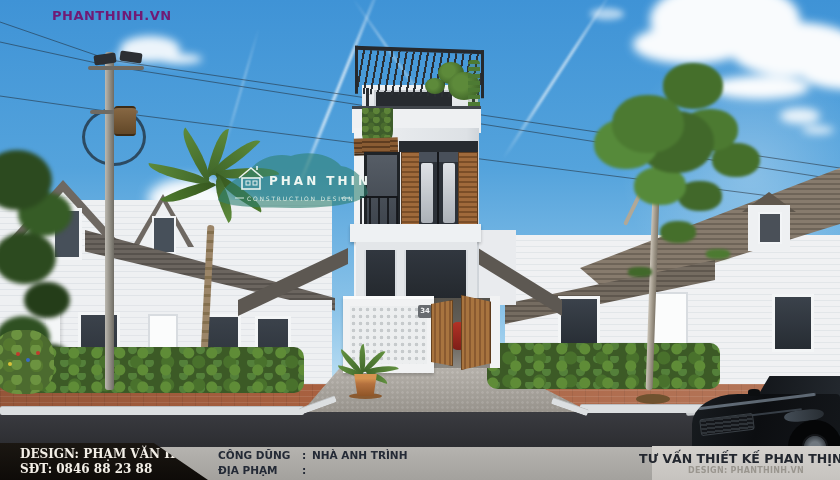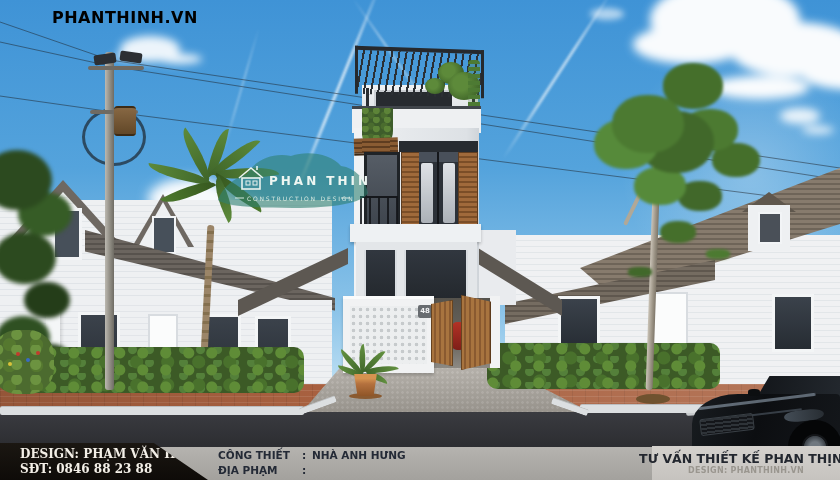--- a/index.html
+++ b/index.html
@@ -233,21 +233,21 @@
   #car-grille{left:8px;top:40px;width:52px;height:15px;transform:rotate(-7deg);border:1px solid #3a4046;border-radius:3px;
     background:repeating-linear-gradient(180deg,#2e3338 0 2px,#14161a 2px 4px);}
   #car-headlight{left:92px;top:34px;width:40px;height:11px;transform:rotate(-6deg);
     background:linear-gradient(90deg,#4a545e,#2a3036);border-radius:40%/60%;opacity:.9;}
   #car-mirror{left:56px;top:13px;width:12px;height:7px;background:#0c0e10;border-radius:40%;}
   #car-wheel{left:96px;top:44px;width:54px;height:54px;background:#050607;border-radius:50%;}
   #car-rim{left:110px;top:58px;width:26px;height:26px;border-radius:50%;
     background:radial-gradient(circle,#707880 28%,#3c4248 58%,#141619 62%);}
 
   
-  #wm-top{left:52px;top:8px;font-size:16px;font-weight:bold;letter-spacing:.5px;color:#000000;}
+  #wm-top{left:52px;top:8px;font-size:13px;font-weight:bold;letter-spacing:.5px;color:#701a75;}
   #logo-wm{left:213px;top:148px;width:158px;height:72px;}
   #logo-wm text{font-family:"DejaVu Sans",sans-serif;}
   .logo-title{font-size:12px;font-weight:bold;letter-spacing:3px;fill:#eef6f2;}
   .logo-sub{font-size:6px;letter-spacing:1.8px;fill:#d8e9e1;}
 
   
   #bar-gray{left:0;top:447px;width:660px;height:33px;
     background:linear-gradient(180deg,#b5b3af,#a3a19d);}
   #bar-light{left:652px;top:446px;width:188px;height:34px;
     background:linear-gradient(180deg,#d4d1cd,#c6c3bf);
@@ -385,21 +385,21 @@
 
   <div class="abs" id="rt-dirt"></div>
   <div class="abs" id="rt-trunk"></div>
   <div class="abs" id="rt-branch"></div>
   <div class="abs" id="rt-crown"></div>
 
   <div class="abs" id="gate-interior"></div>
   <div class="abs" id="moto"></div>
   <div class="abs" id="fence"></div>
   <div class="abs" id="fence-pattern"></div>
-  <div class="abs" id="plate28">48</div>
+  <div class="abs" id="plate28">34</div>
   <div class="abs" id="pillar-right"></div>
   <div class="abs gate-door" id="door-left"></div>
   <div class="abs gate-door" id="door-right"></div>
   <div class="abs" id="pot-saucer"></div>
   <div class="pleaf" id="p1"></div>
   <div class="pleaf" id="p2"></div>
   <div class="pleaf" id="p3"></div>
   <div class="pleaf" id="p4"></div>
   <div class="pleaf" id="p5"></div>
   <div class="pleaf" id="p6"></div>
@@ -433,23 +433,23 @@
     <line x1="128" y1="50" x2="137" y2="50" stroke="#d8e9e1" stroke-width="1"></line>
   </svg>
 
   <div class="abs" id="bar-gray"></div>
   <div class="abs" id="bar-light">
     <div id="consult-title">TƯ VẤN THIẾT KẾ PHAN THỊNH</div>
     <div id="consult-web">DESIGN: PHANTHINH.VN</div>
   </div>
   <div class="abs" id="bar-center-text">
     <div class="proj-row">
-      <span class="proj-label">CÔNG THIẾT</span>
+      <span class="proj-label">CÔNG DŨNG</span>
       <span class="proj-colon">:</span>
-      <span class="proj-value">NHÀ ANH HƯNG</span>
+      <span class="proj-value">NHÀ ANH TRÌNH</span>
     </div>
     <div class="proj-row">
       <span class="proj-label">ĐỊA PHẠM</span>
       <span class="proj-colon">:</span>
     </div>
   </div>
   <div class="abs" id="bar-black">
     <div class="credit-line">DESIGN: PHẠM VĂN HƯNG</div>
     <div class="credit-line">SĐT: 0846 88 23 88</div>
   </div>

